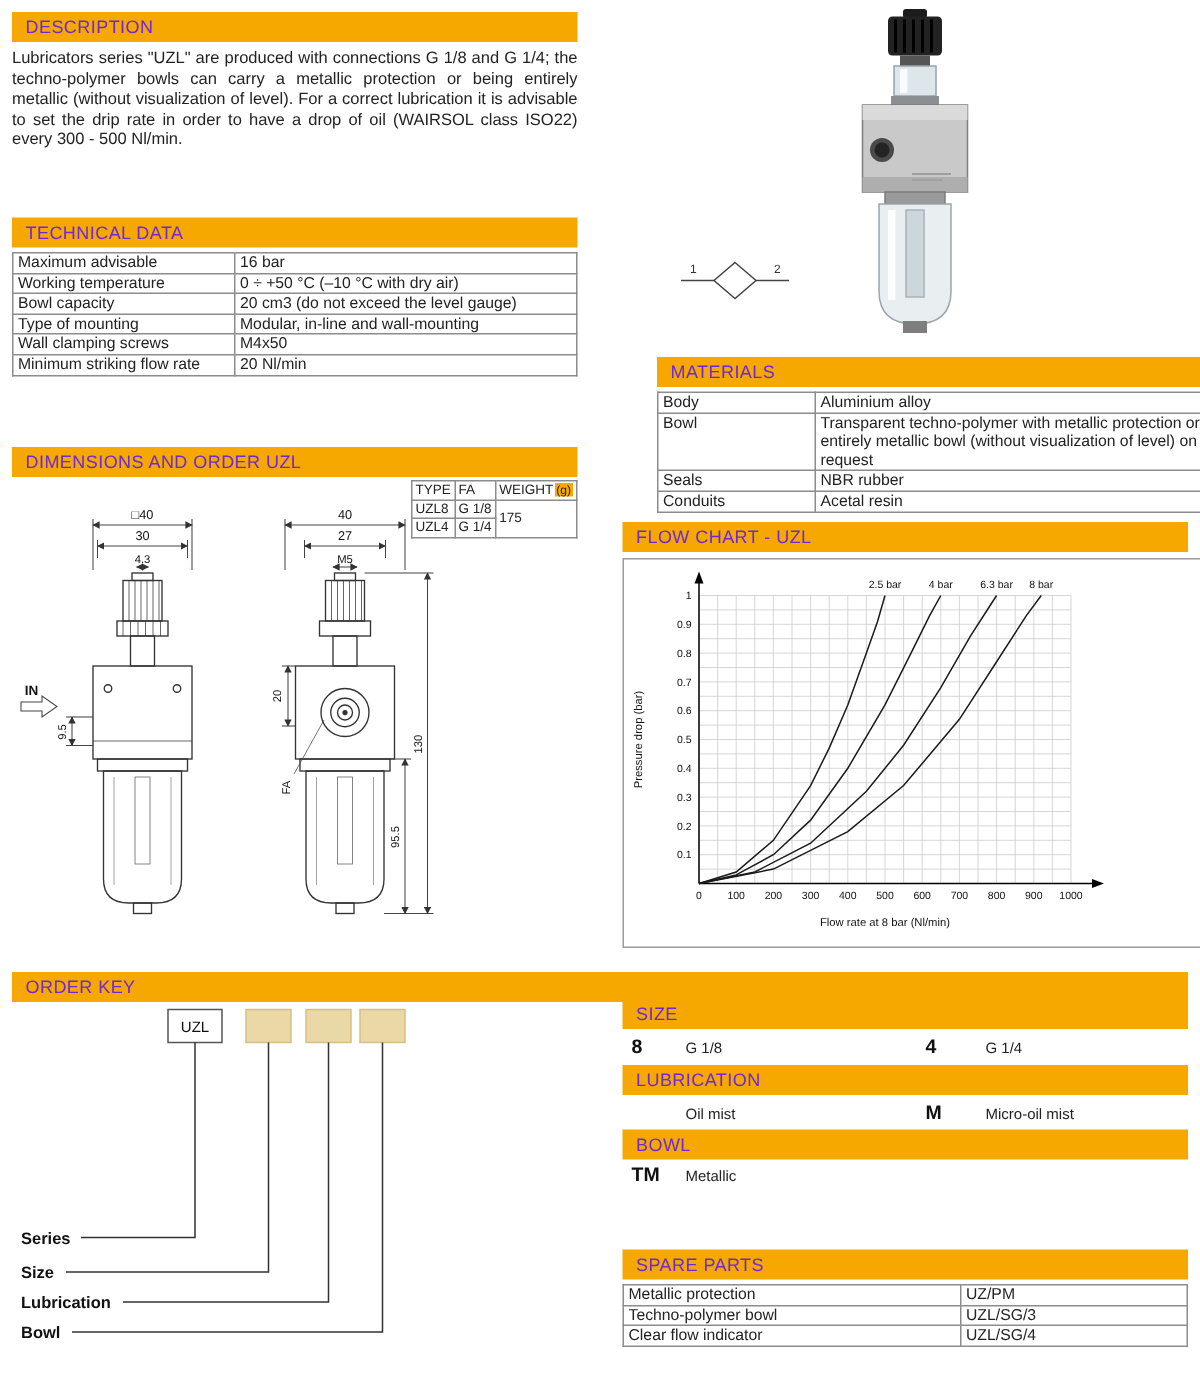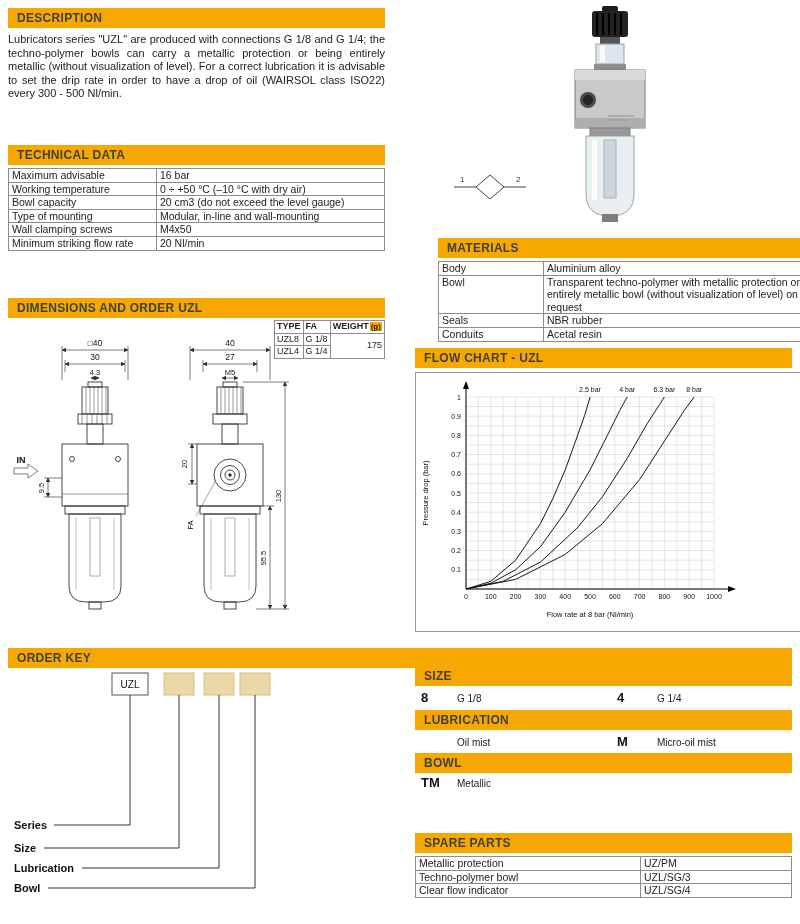--- a/index.html
+++ b/index.html
@@ -1,26 +1,26 @@
 <!DOCTYPE html>
 <html style="--accent: #F6A800;"><head>
 <meta charset="utf-8">
 <style>
   *{margin:0;padding:0;box-sizing:border-box}
   html,body{background:#fff}
   body{width:800px;height:924px;position:relative;font-family:"Liberation Sans",sans-serif;color:#111;overflow:hidden}
   .sec{position:absolute}
-  .hdr{background:var(--accent,#F6A800);height:20px;line-height:20px;padding-left:9px;font-size:12px;font-weight:bold;letter-spacing:.3px;color:#404040}
+  .hdr{background:var(--accent,#F6A800);height:20px;line-height:20px;padding-left:9px;font-size:12px;font-weight:normal;letter-spacing:.3px;color:#6d28d9}
   .body-text{margin-top:5px;font-size:11px;line-height:13.5px;text-align:justify;color:#222}
   table.grid{border-collapse:collapse;width:100%;margin-top:3px}
   table.grid td,table.grid th{border:1px solid #8c8c8c;font-size:10.5px;padding:0 3px;vertical-align:top;line-height:12.6px;text-align:left;font-weight:normal;color:#222}
   table.dim-table{position:absolute;left:266px;top:22px;width:111px;margin:0}
   table.dim-table td,table.dim-table th{font-size:9px;line-height:11.5px;padding:0 2px}
-  table.dim-table th{font-weight:bold}
-  table.dim-table .wtv{text-align:right;vertical-align:middle}
+  table.dim-table th{font-weight:normal}
+  table.dim-table .wtv{text-align:left;vertical-align:middle}
   .unit{background:var(--accent,#F6A800);padding:0 1px;margin-left:1px;font-size:8px}
   .chart-frame{position:absolute;left:0;top:24px;width:401px;height:260px;border:1px solid #9a9a9a;background:#fff}
   .code-row{display:grid;grid-template-columns:36px 160px 40px auto;padding:4px 4px 0 6px;align-items:baseline}
   .code{font-size:13px;font-weight:bold;color:#111}
   .lbl{font-size:10px;color:#222}
   svg text{font-family:"Liberation Sans",sans-serif}
   .dim-svg{position:absolute;left:0;top:20px}
   .ok-svg{position:absolute;left:0;top:20px}
 </style>
 </head>

